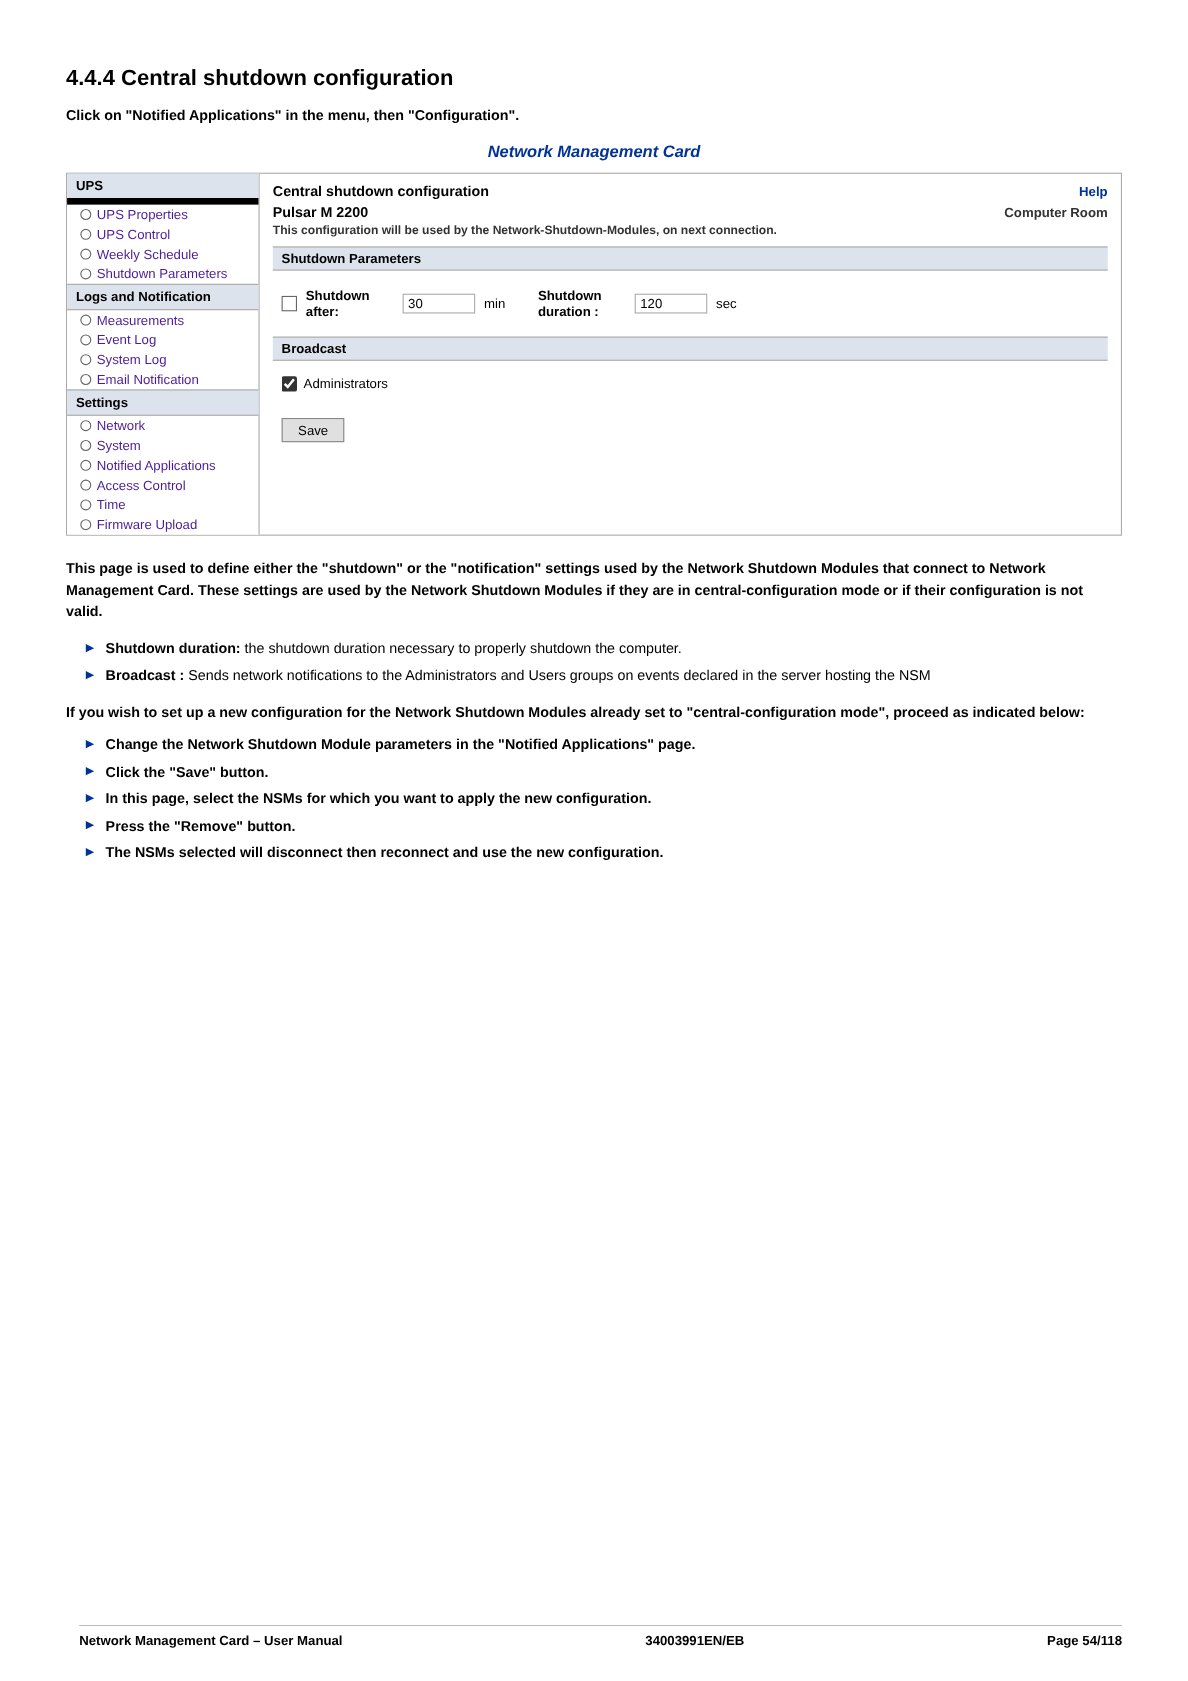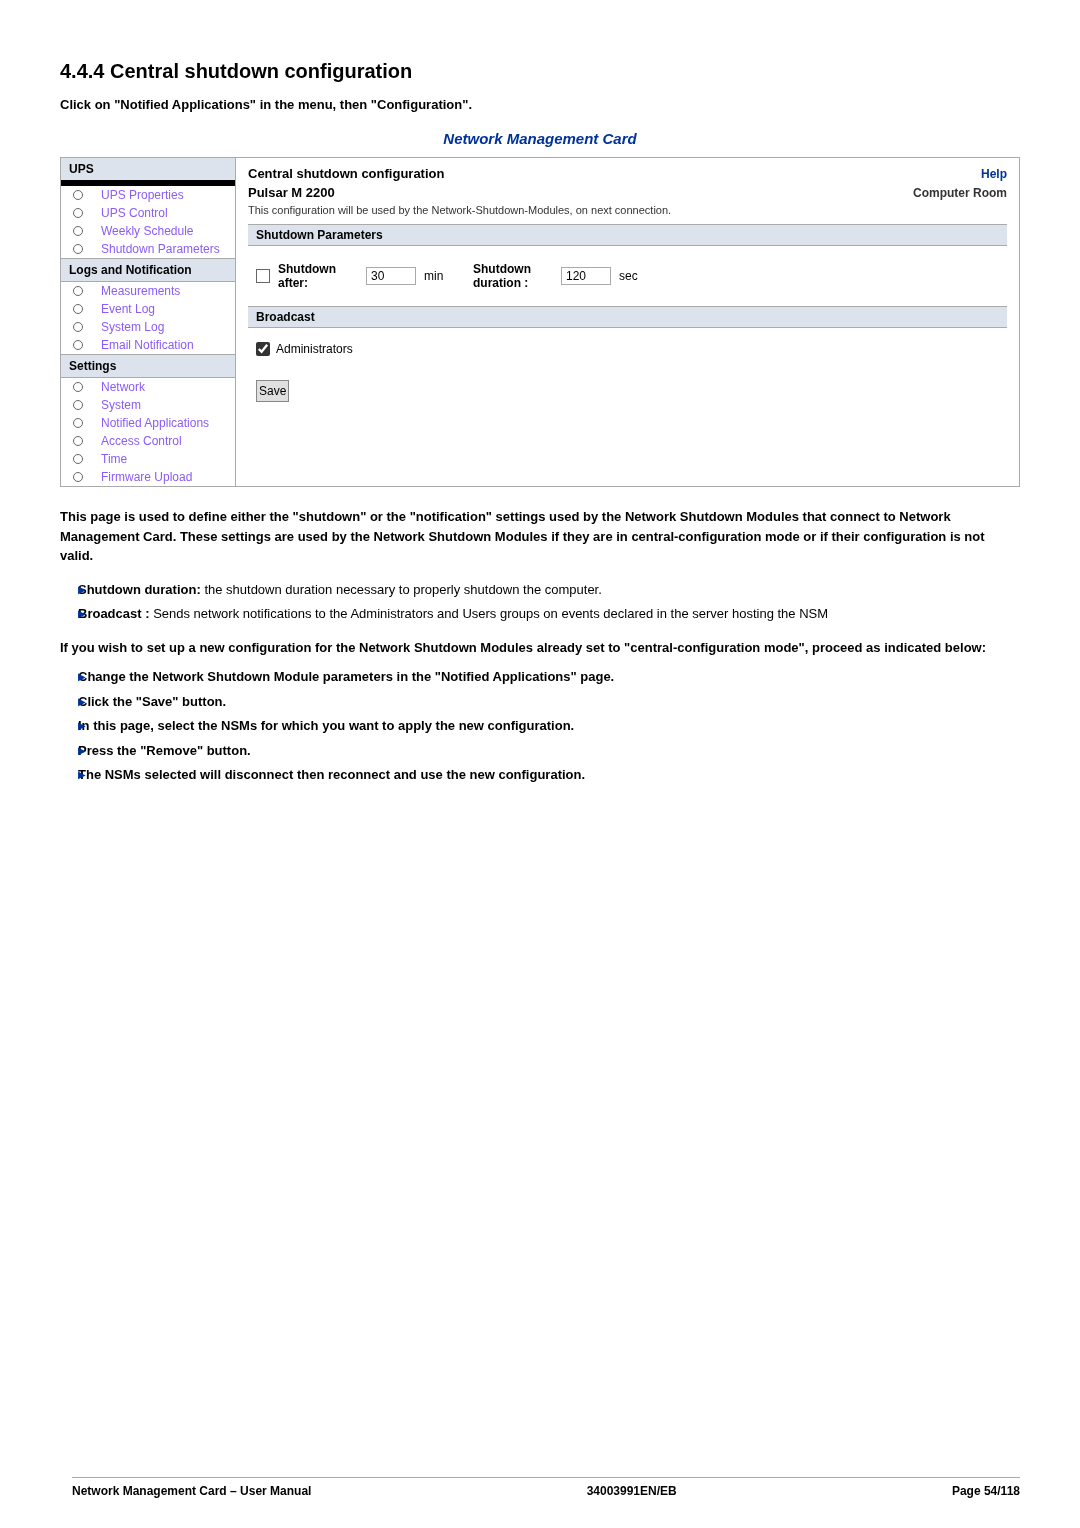--- a/index.html
+++ b/index.html
@@ -62,23 +62,22 @@
       padding: 4px 8px;
       border-bottom: 1px solid #aaa;
       border-top: 1px solid #aaa;
     }
 
     .sidebar-item {
       display: flex;
       align-items: center;
       padding: 2px 8px 2px 12px;
       font-size: 12px;
-      color: #8b5cf6;
+      color: #4c1d95;
       cursor: pointer;
-      gap: 13px;
     }
 
     .sidebar-bullet {
       display: inline-block;
       width: 10px;
       height: 10px;
       border-radius: 50%;
       border: 1px solid #666;
       background: #fff;
       margin-right: 5px;
@@ -120,20 +119,21 @@
       color: #333;
       float: right;
       font-weight: bold;
     }
 
     .device-desc {
       font-size: 11px;
       color: #333;
       margin-bottom: 8px;
       clear: both;
+      font-weight: bold;
     }
 
     .section-bar {
       background: #dde3ec;
       font-weight: bold;
       font-size: 12px;
       padding: 3px 8px;
       border-top: 1px solid #aaa;
       border-bottom: 1px solid #aaa;
       margin-bottom: 8px;
@@ -158,21 +158,21 @@
     .param-label {
       font-weight: bold;
       font-size: 12px;
       min-width: 80px;
     }
 
     .param-input {
       border: 1px solid #aaa;
       padding: 1px 4px;
       font-size: 12px;
-      width: 50px;
+      width: 66px;
     }
 
     .param-unit {
       font-size: 12px;
       min-width: 25px;
     }
 
     .broadcast-section {
       padding: 6px 8px;
     }
@@ -186,21 +186,21 @@
 
     .broadcast-checkbox {
       width: 14px;
       height: 14px;
       margin-right: 6px;
       accent-color: #333;
     }
 
     .save-btn {
       margin: 10px 8px;
-      padding: 3px 2px;
+      padding: 3px 14px;
       background: #e0e0e0;
       border: 1px solid #888;
       font-size: 12px;
       cursor: pointer;
     }
 
     
     .description-block {
       margin-top: 18px;
       margin-bottom: 14px;
@@ -209,20 +209,21 @@
       font-weight: bold;
     }
 
     .bullet-list {
       margin-left: 18px;
       margin-bottom: 14px;
     }
 
     .bullet-list li {
       list-style: none;
+      padding-left: 18px;
       position: relative;
       margin-bottom: 5px;
       font-size: 13px;
       line-height: 1.5;
     }
 
     .bullet-list li::before {
       content: '▶';
       position: absolute;
       left: 0;

